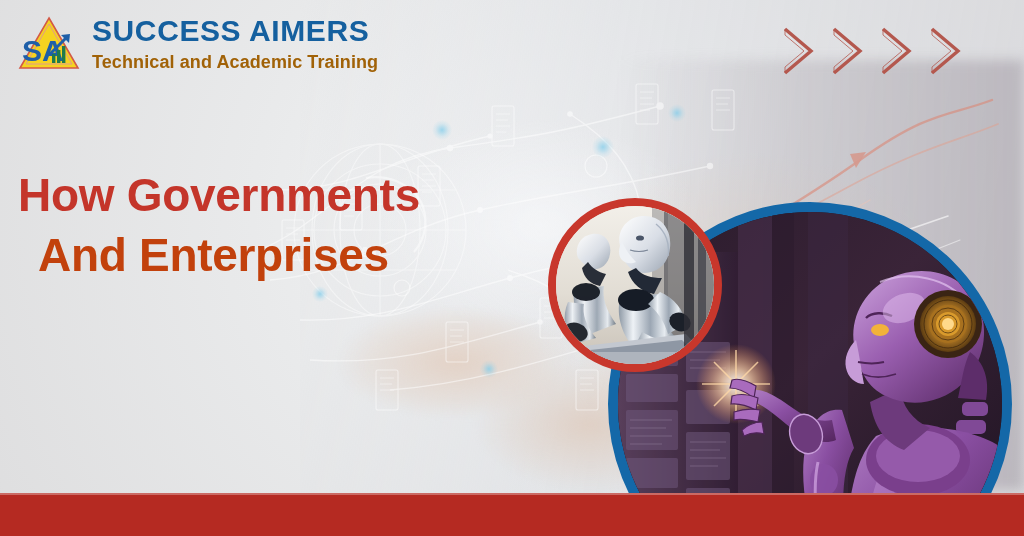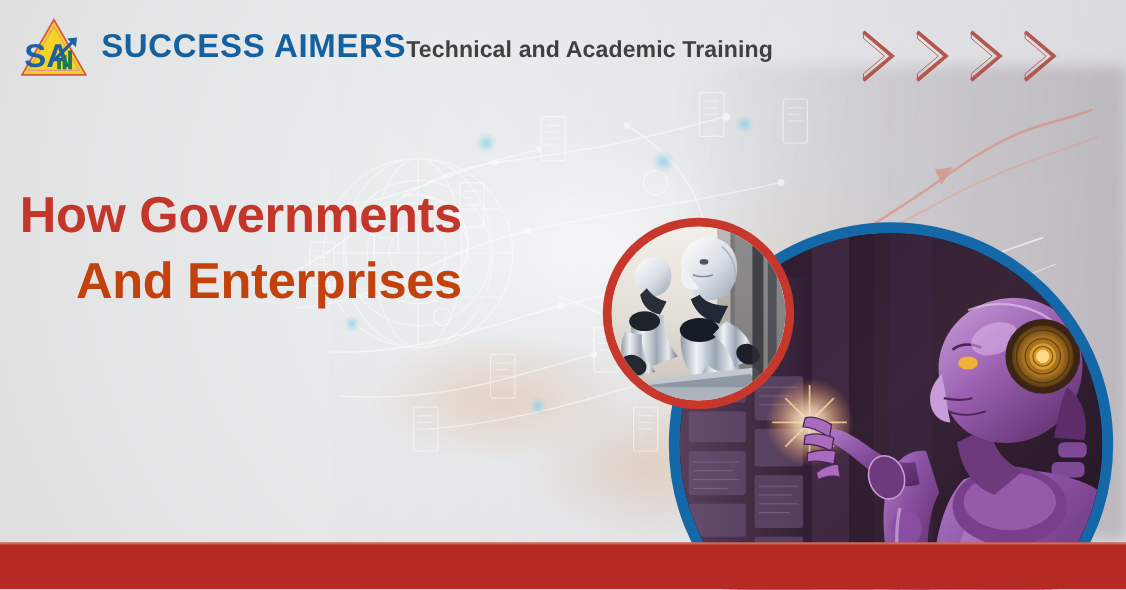--- a/index.html
+++ b/index.html
@@ -71,33 +71,33 @@
 
   
   .logo-block {
     position: absolute;
     left: 16px; top: 10px;
     display: flex;
     align-items: center;
     gap: 10px;
   }
   .logo-mark { width: 66px; height: 66px; flex: 0 0 auto; }
-  .logo-words { display: flex; flex-direction: row; line-height: 1; }
+  .logo-words { display: flex; flex-direction: column; line-height: 1; }
   .logo-title {
     font-size: 30px;
     font-weight: bold;
     color: #15609f;
     letter-spacing: 0.6px;
     white-space: nowrap;
   }
   .logo-sub {
     margin-top: 7px;
-    font-size: 21px;
+    font-size: 18px;
     font-weight: bold;
-    color: #404040;
+    color: #a16207;
     letter-spacing: 0.1px;
     white-space: nowrap;
   }
 
   
   .chevrons {
     position: absolute;
     left: 778px; top: 24px;
     display: flex;
     gap: 9px;
@@ -109,21 +109,20 @@
     position: absolute;
     left: 18px; top: 168px;
     line-height: 1.18;
   }
   .hl-line {
     font-size: 46px;
     font-weight: bold;
     letter-spacing: -0.3px;
     white-space: nowrap;
     margin: 0 0 6px 0;
-    text-align: right;
   }
   .hl-red { color: #c4352a; }
   .hl-blue { color: #c2410c; margin-left: 20px; }
 
   
   .circle-big {
     position: absolute;
     left: 608px; top: 202px;
     width: 404px; height: 404px;
     border-radius: 50%;

